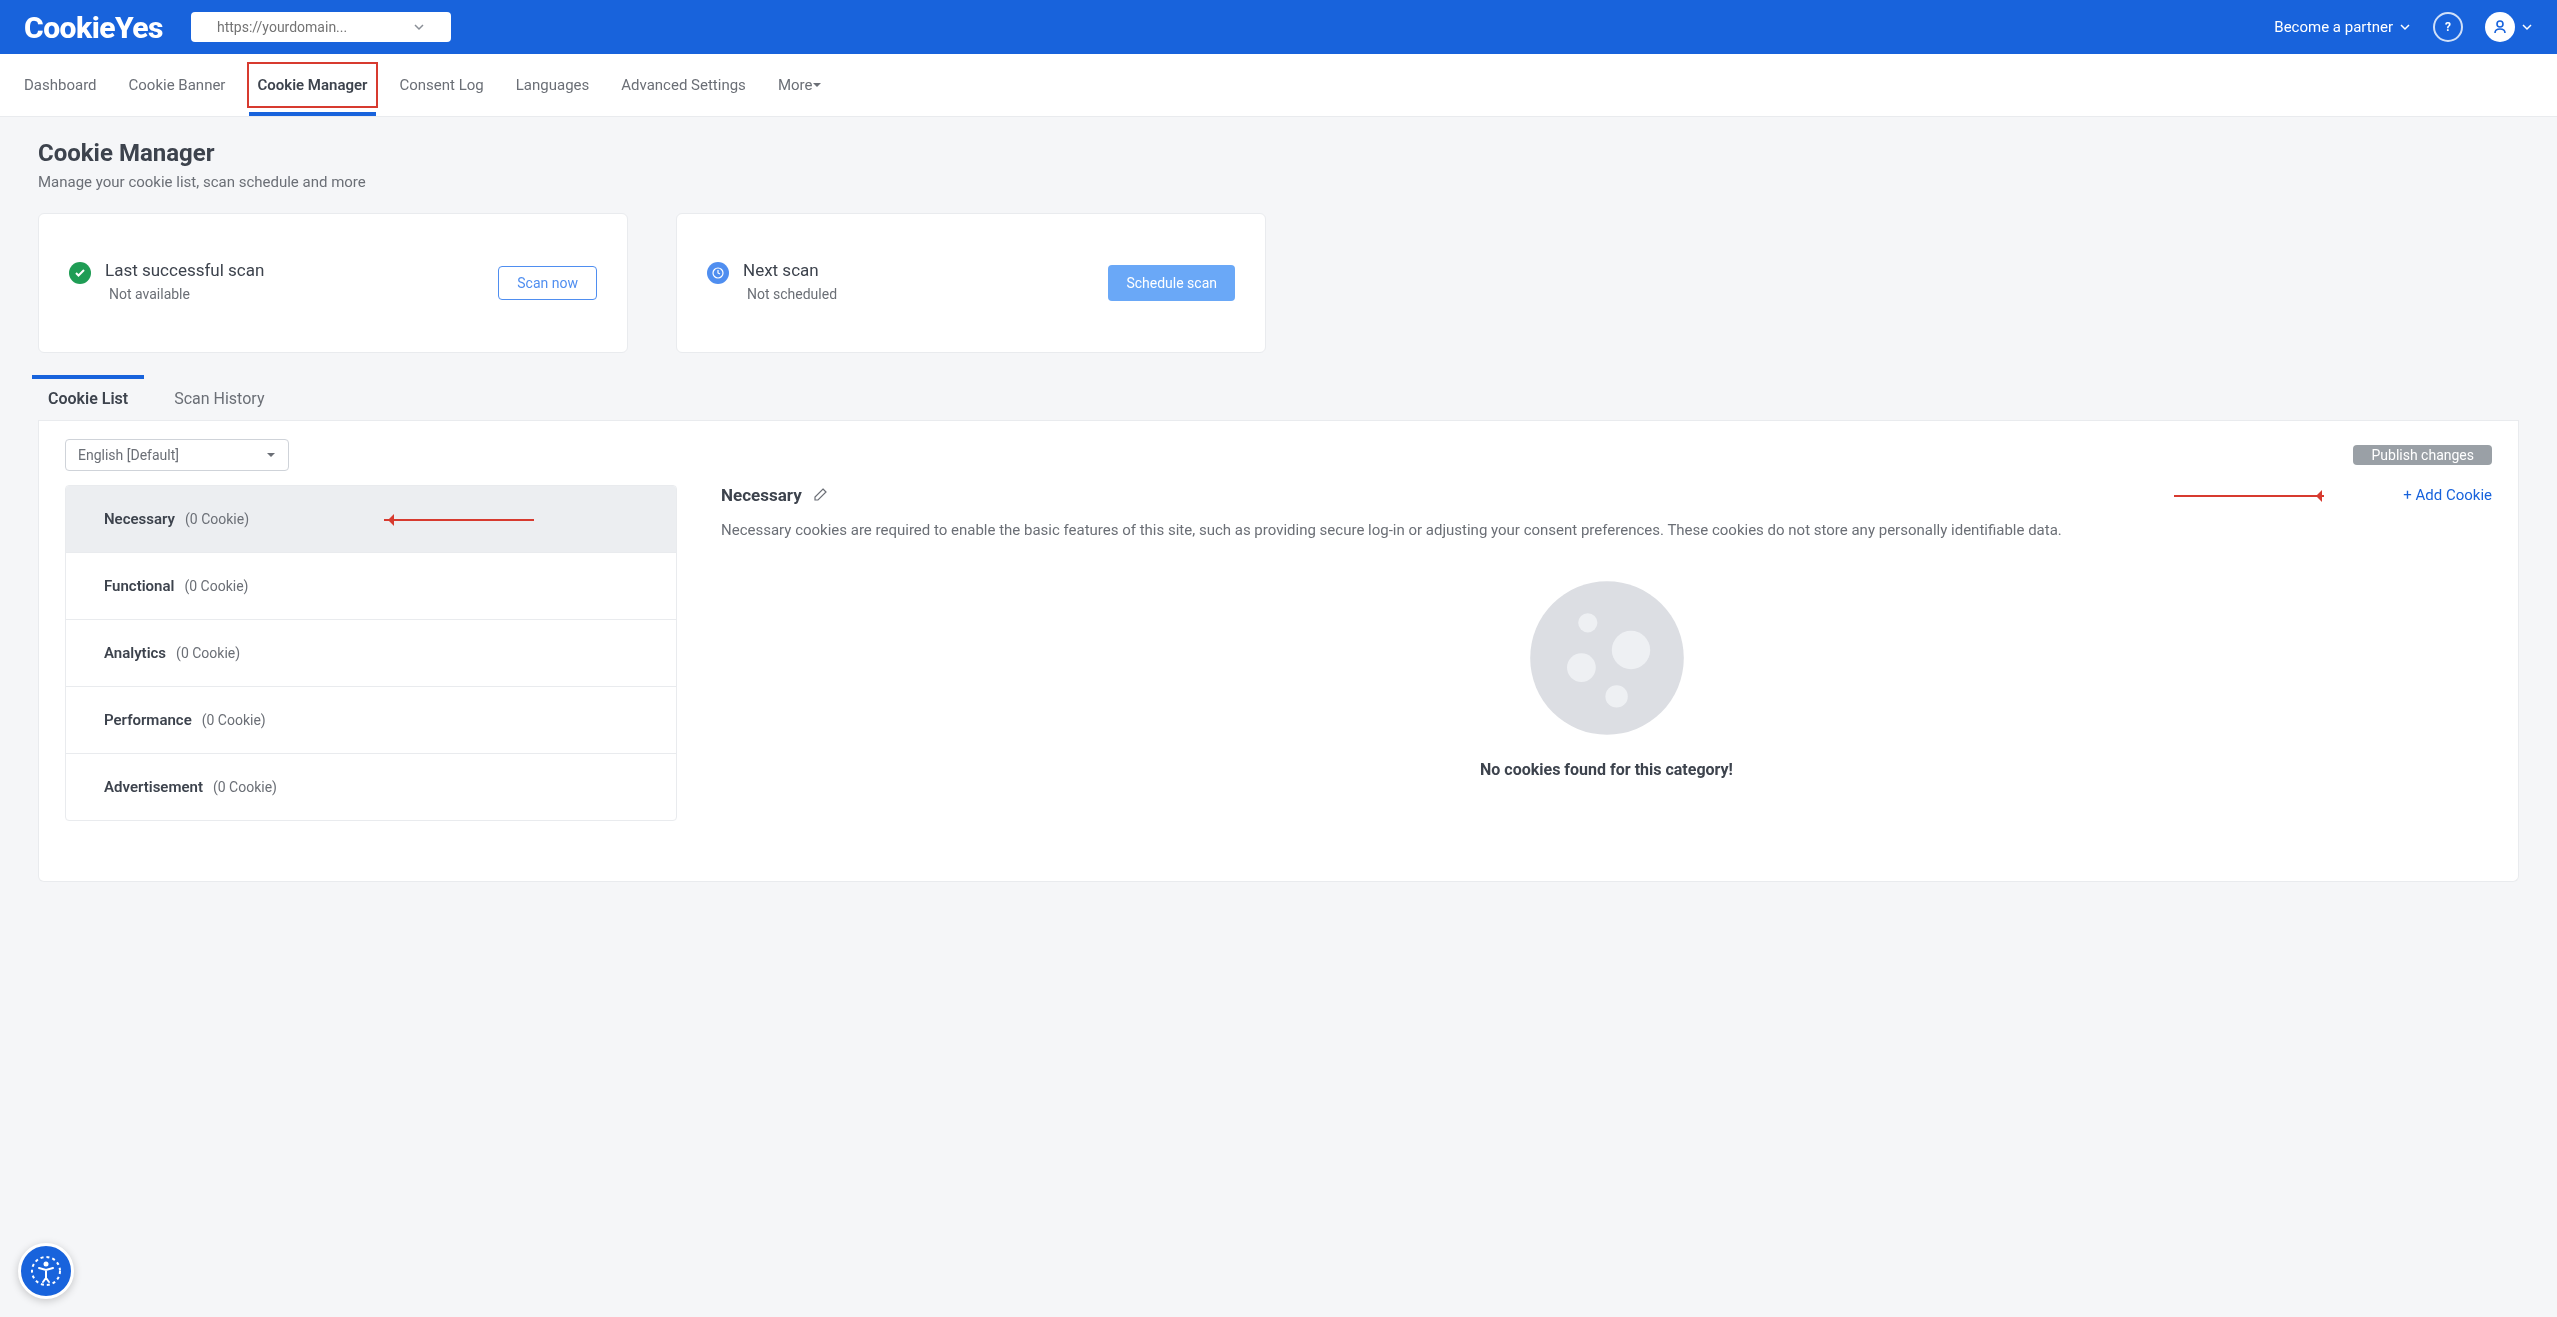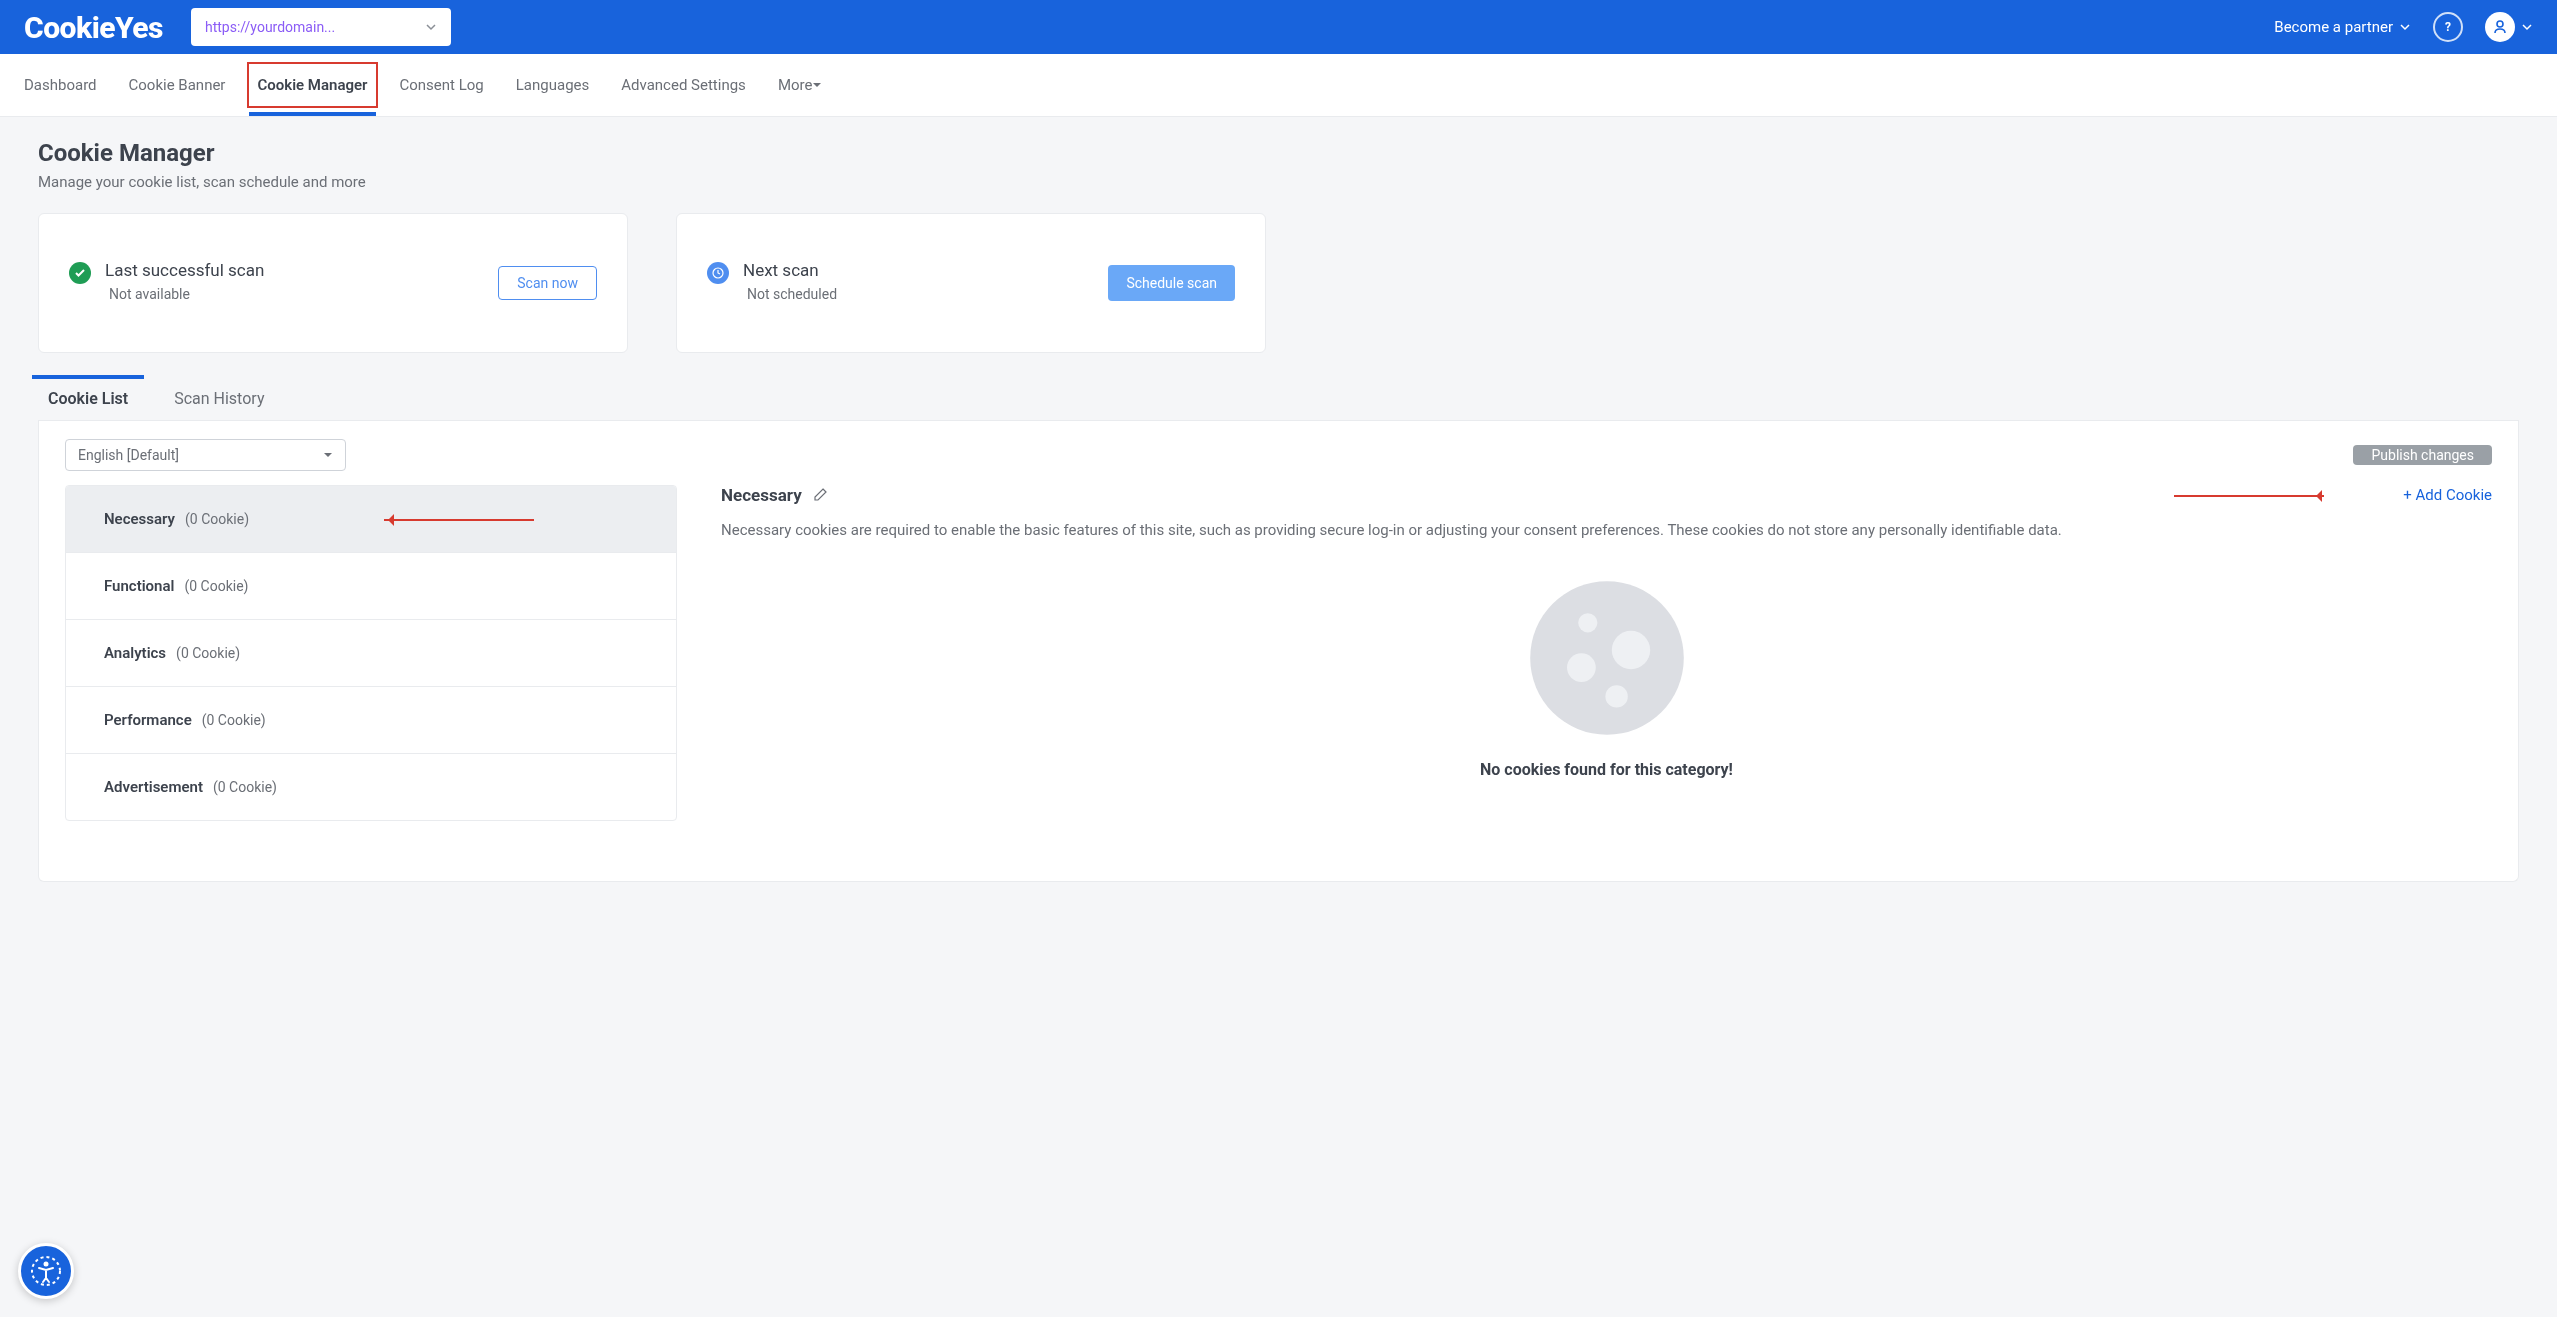--- a/index.html
+++ b/index.html
@@ -17,21 +17,21 @@
 }
 *{box-sizing:border-box;font-family:-apple-system,BlinkMacSystemFont,"Segoe UI",Roboto,Arial,sans-serif;}
 html,body{margin:0;padding:0;background:var(--gray-bg);color:var(--text-dark);}
 body{min-width:2557px;}
 
 
 .topbar{background:var(--blue-nav);height:54px;display:flex;align-items:center;padding:0 24px;justify-content:space-between;}
 .topbar-left{display:flex;align-items:center;gap:28px;}
 .logo{color:#fff;font-size:30px;font-weight:800;letter-spacing:-0.5px;}
 .logo .yes{font-weight:800;}
-.domain-select{background:#fff;border:none;border-radius:4px;height:38px;width:260px;display:flex;align-items:center;justify-content:space-between;padding:0 14px;color:#8b5cf6;font-size:14px;cursor:pointer;}
+.domain-select{background:#fff;border:none;border-radius:4px;height:30px;width:260px;display:flex;align-items:center;justify-content:space-between;padding:0 26px;color:#737373;font-size:14px;cursor:pointer;}
 .domain-select svg{width:12px;height:12px;}
 .topbar-right{display:flex;align-items:center;gap:22px;color:#fff;}
 .partner{display:flex;align-items:center;gap:6px;font-size:15px;cursor:pointer;}
 .icon-btn{display:inline-flex;align-items:center;justify-content:center;cursor:pointer;}
 .icon-circle{width:30px;height:30px;border-radius:50%;border:2px solid rgba(255,255,255,0.8);display:flex;align-items:center;justify-content:center;}
 .avatar-wrap{display:flex;align-items:center;gap:6px;}
 .avatar-circle{width:30px;height:30px;border-radius:50%;background:#fff;display:flex;align-items:center;justify-content:center;}
 .avatar-circle svg{stroke:var(--blue);}
 
 
@@ -59,21 +59,21 @@
 .btn-solid-blue{border:none;color:#fff;background:var(--blue-schedule);border-radius:4px;padding:10px 18px;font-size:14px;cursor:pointer;}
 
 
 .tabs-row{display:flex;gap:38px;border-bottom:1px solid var(--card-border);padding-left:6px;}
 .tab{padding:12px 4px;font-size:16px;color:var(--gray-text);cursor:pointer;position:relative;}
 .tab.active{color:var(--text-dark);font-weight:600;}
 .tab.active::after{content:"";position:absolute;left:-12px;right:-12px;top:-2px;height:4px;background:var(--blue);}
 
 .list-panel{background:#fff;border:1px solid var(--card-border);border-top:none;border-radius:0 0 6px 6px;}
 .panel-top{display:flex;justify-content:space-between;align-items:center;padding:18px 26px 14px;}
-.lang-select{border:1px solid #cfd3d9;border-radius:4px;height:32px;width:281px;display:flex;align-items:center;justify-content:space-between;padding:0 12px;color:var(--gray-text);font-size:14px;cursor:pointer;}
+.lang-select{border:1px solid #cfd3d9;border-radius:4px;height:32px;width:224px;display:flex;align-items:center;justify-content:space-between;padding:0 12px;color:var(--gray-text);font-size:14px;cursor:pointer;}
 .btn-gray{background:var(--gray-btn);color:#fff;border:none;border-radius:4px;padding:2px 18px;font-size:14px;cursor:pointer;}
 
 .panel-body{display:flex;padding:0 26px 60px;gap:44px;align-items:flex-start;}
 .cat-list{width:612px;border:1px solid var(--card-border);border-radius:4px;overflow:hidden;}
 .cat-item{display:flex;align-items:center;gap:10px;padding:24px 38px;border-bottom:1px solid var(--card-border);cursor:pointer;position:relative;}
 .cat-item:last-child{border-bottom:none;}
 .cat-item.active{background:#eceef1;}
 .cat-name{font-weight:600;color:var(--text-dark);font-size:15px;}
 .cat-count{color:var(--gray-text);font-size:14px;}
 .arrow-red{position:absolute;height:2px;background:var(--red-arrow);}

